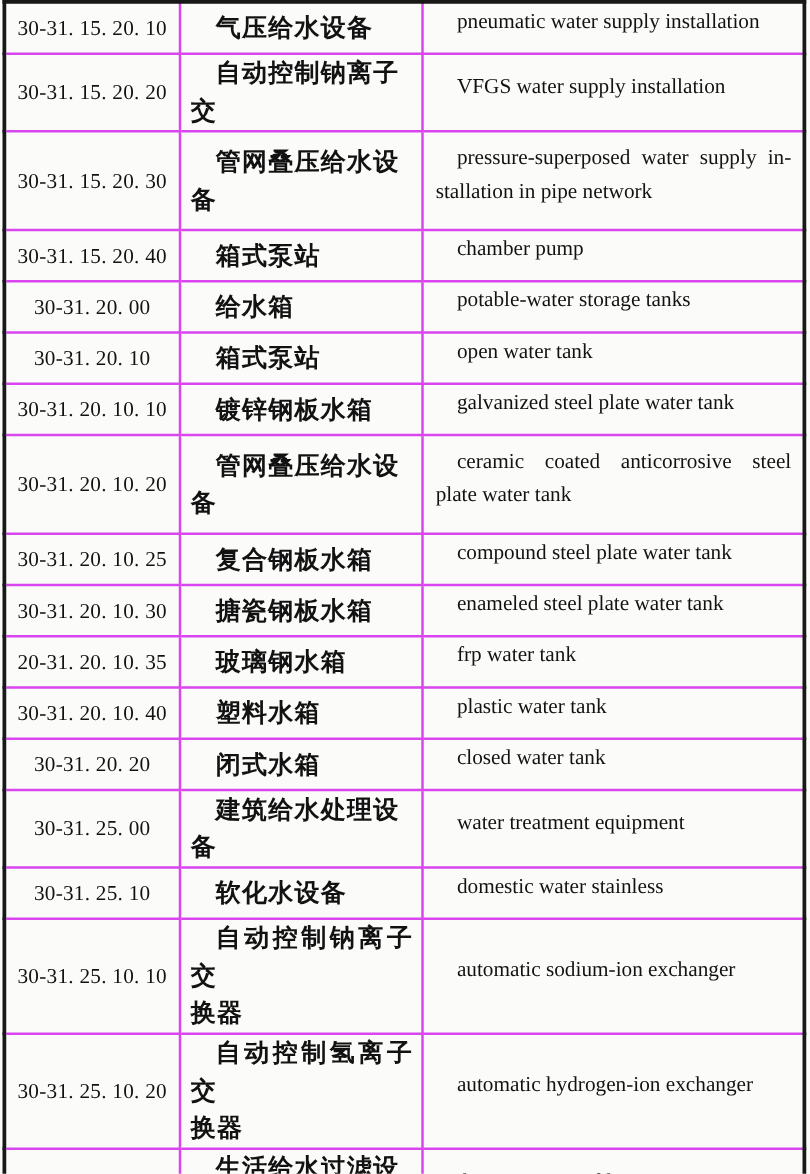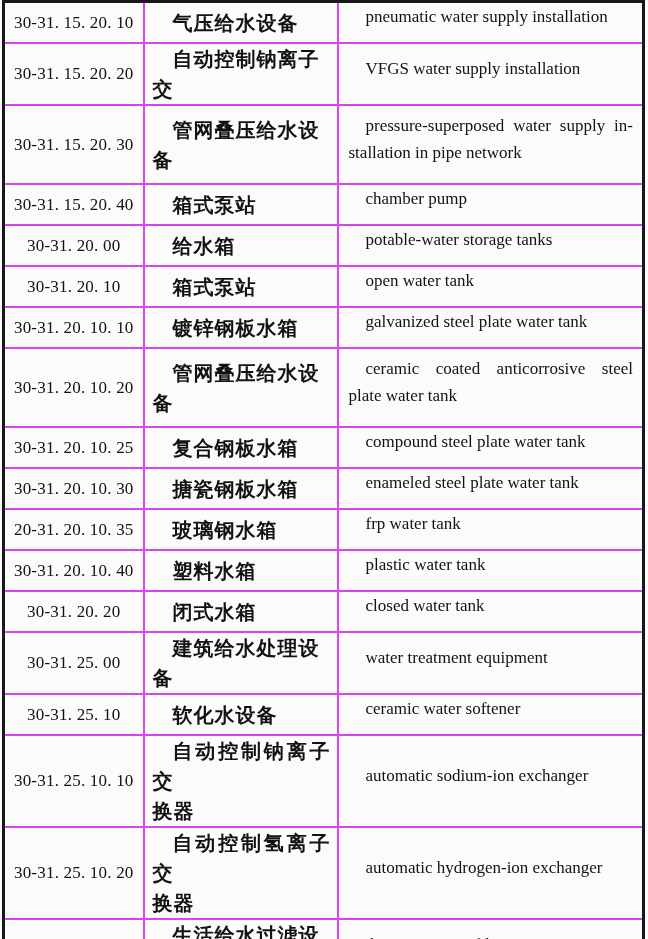--- a/index.html
+++ b/index.html
@@ -149,21 +149,21 @@
         <td class="en">closed water tank</td>
       </tr>
       <tr class="h1">
         <td class="code">30-31. 25. 00</td>
         <td class="cn">建筑给水处理设备</td>
         <td class="en">water treatment equipment</td>
       </tr>
       <tr class="h1">
         <td class="code">30-31. 25. 10</td>
         <td class="cn">软化水设备</td>
-        <td class="en">ceramic water softener</td>
+        <td class="en">domestic water stainless</td>
       </tr>
       <tr class="h2">
         <td class="code">30-31. 25. 10. 10</td>
         <td class="cn multiline">
             <div class="ln">自动控制钠离子交</div>
             <div class="ln">换器</div>
           </td>
         <td class="en">automatic sodium-ion exchanger</td>
       </tr>
       <tr class="h2">

